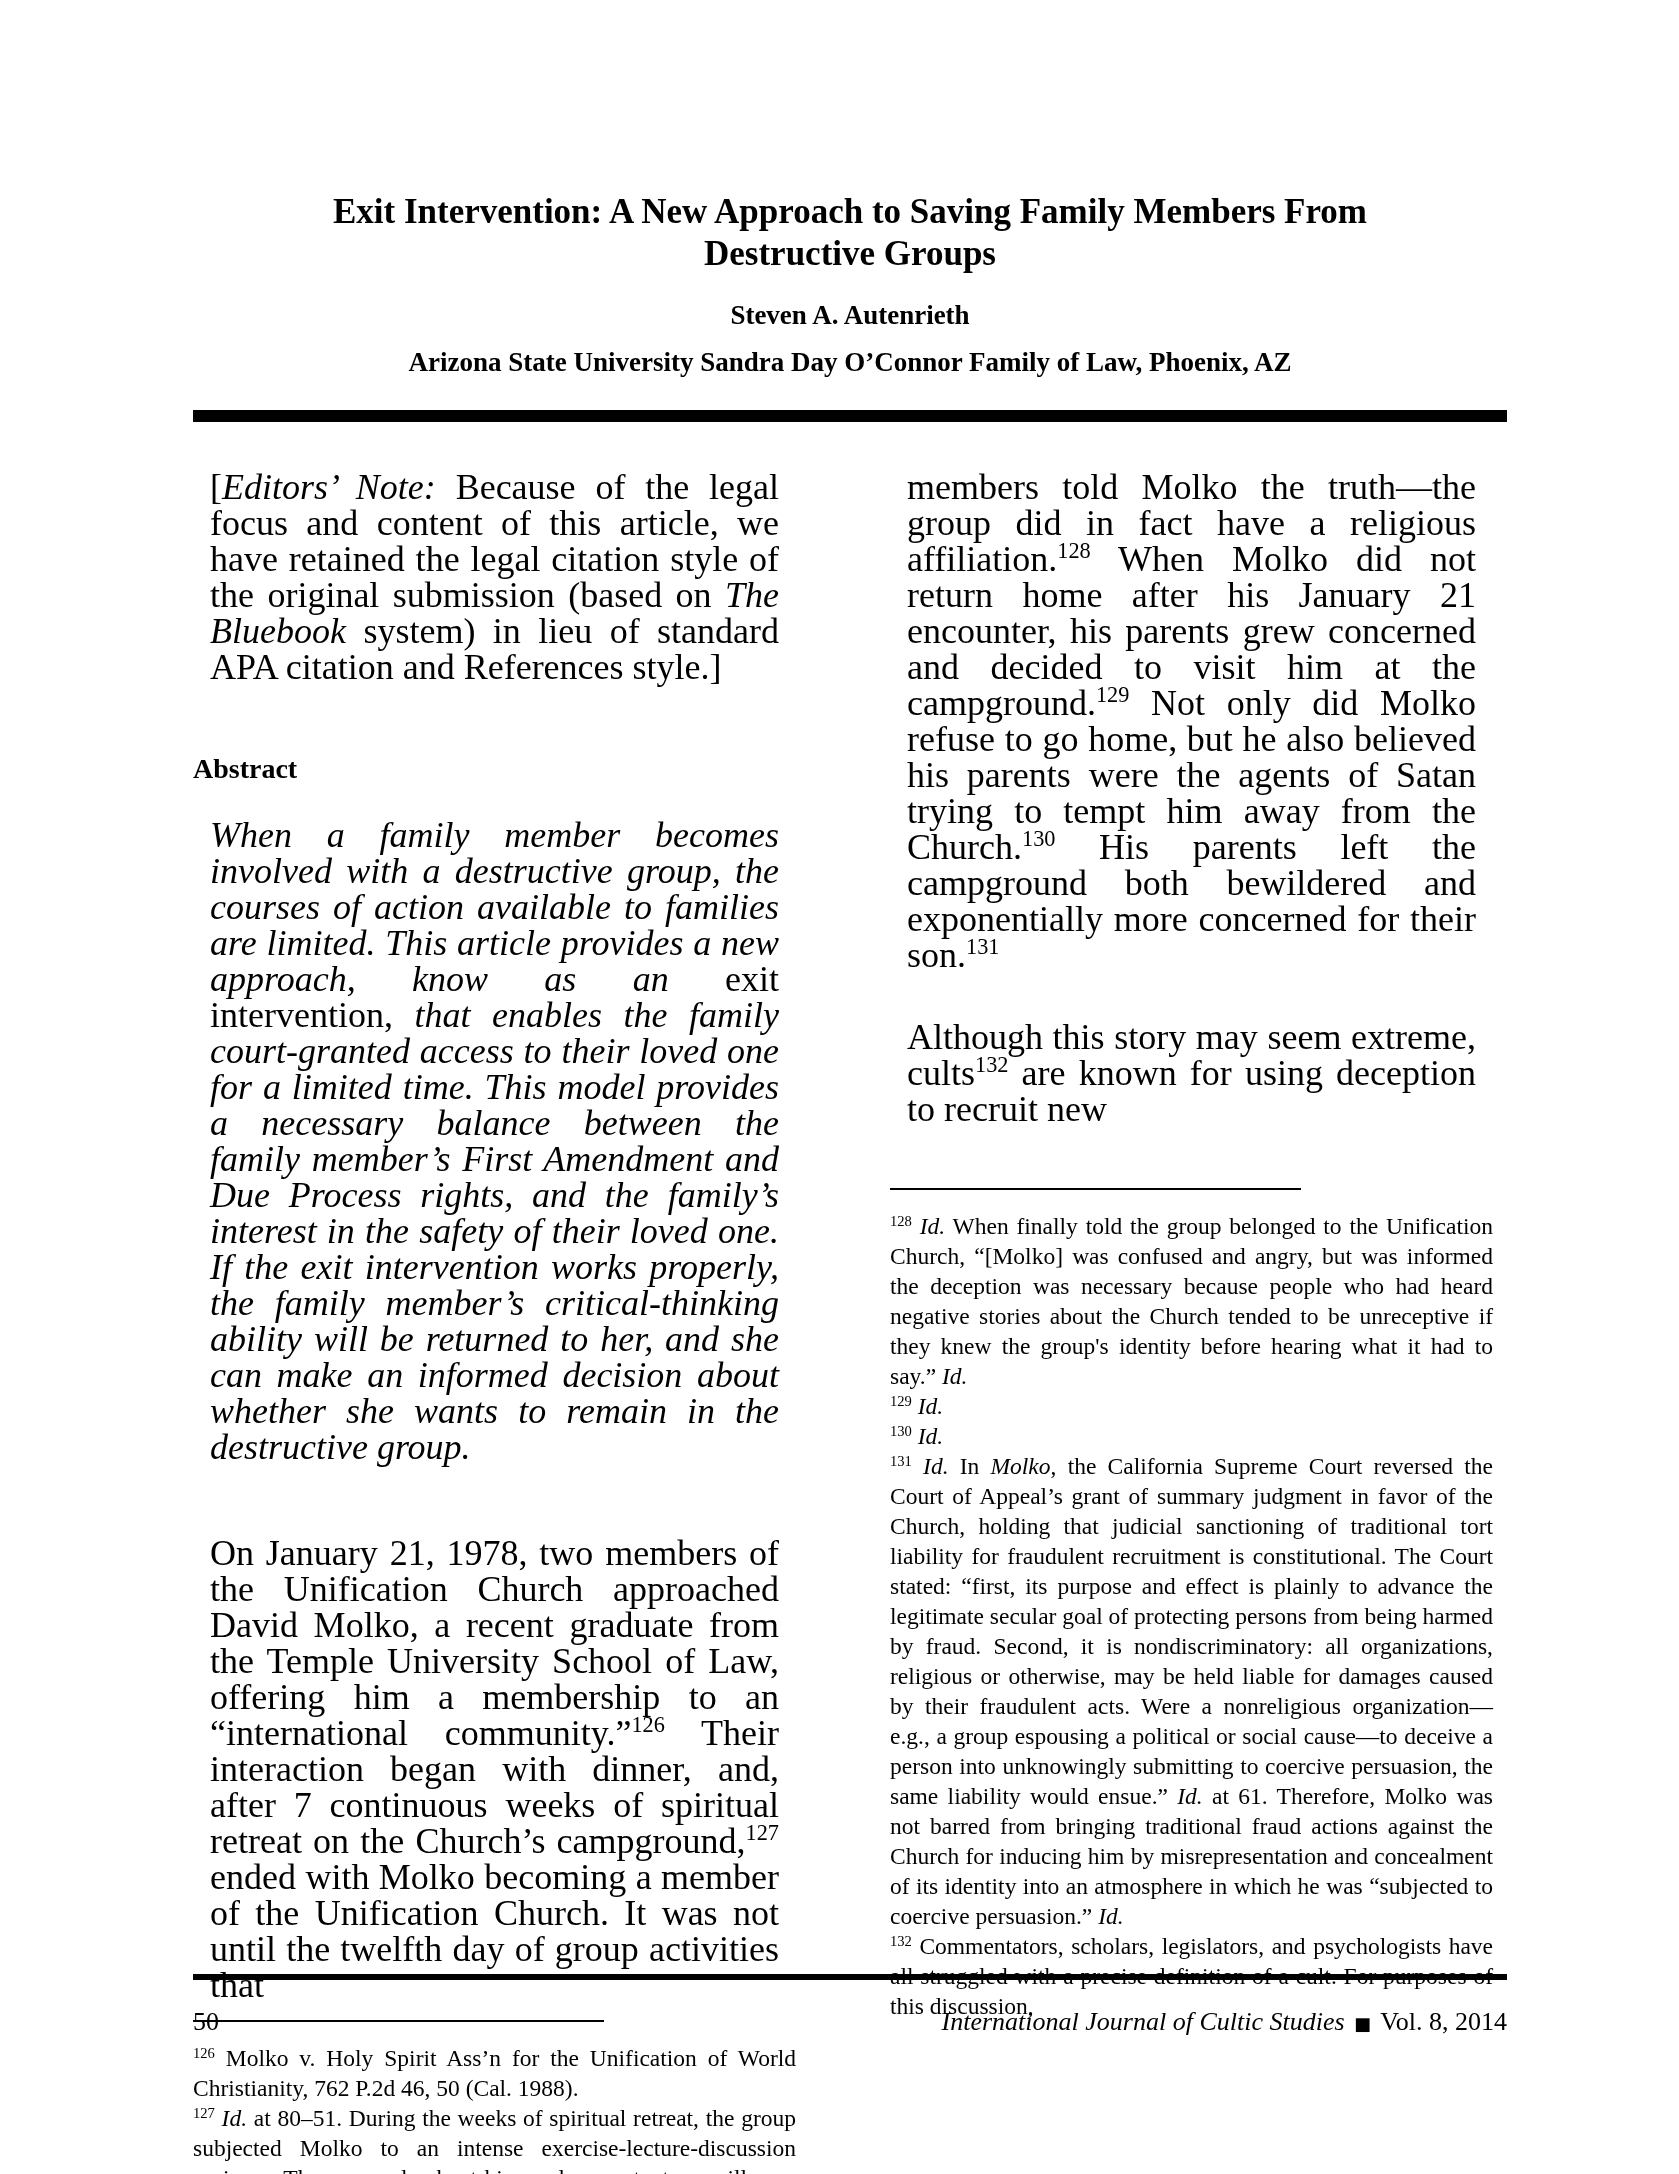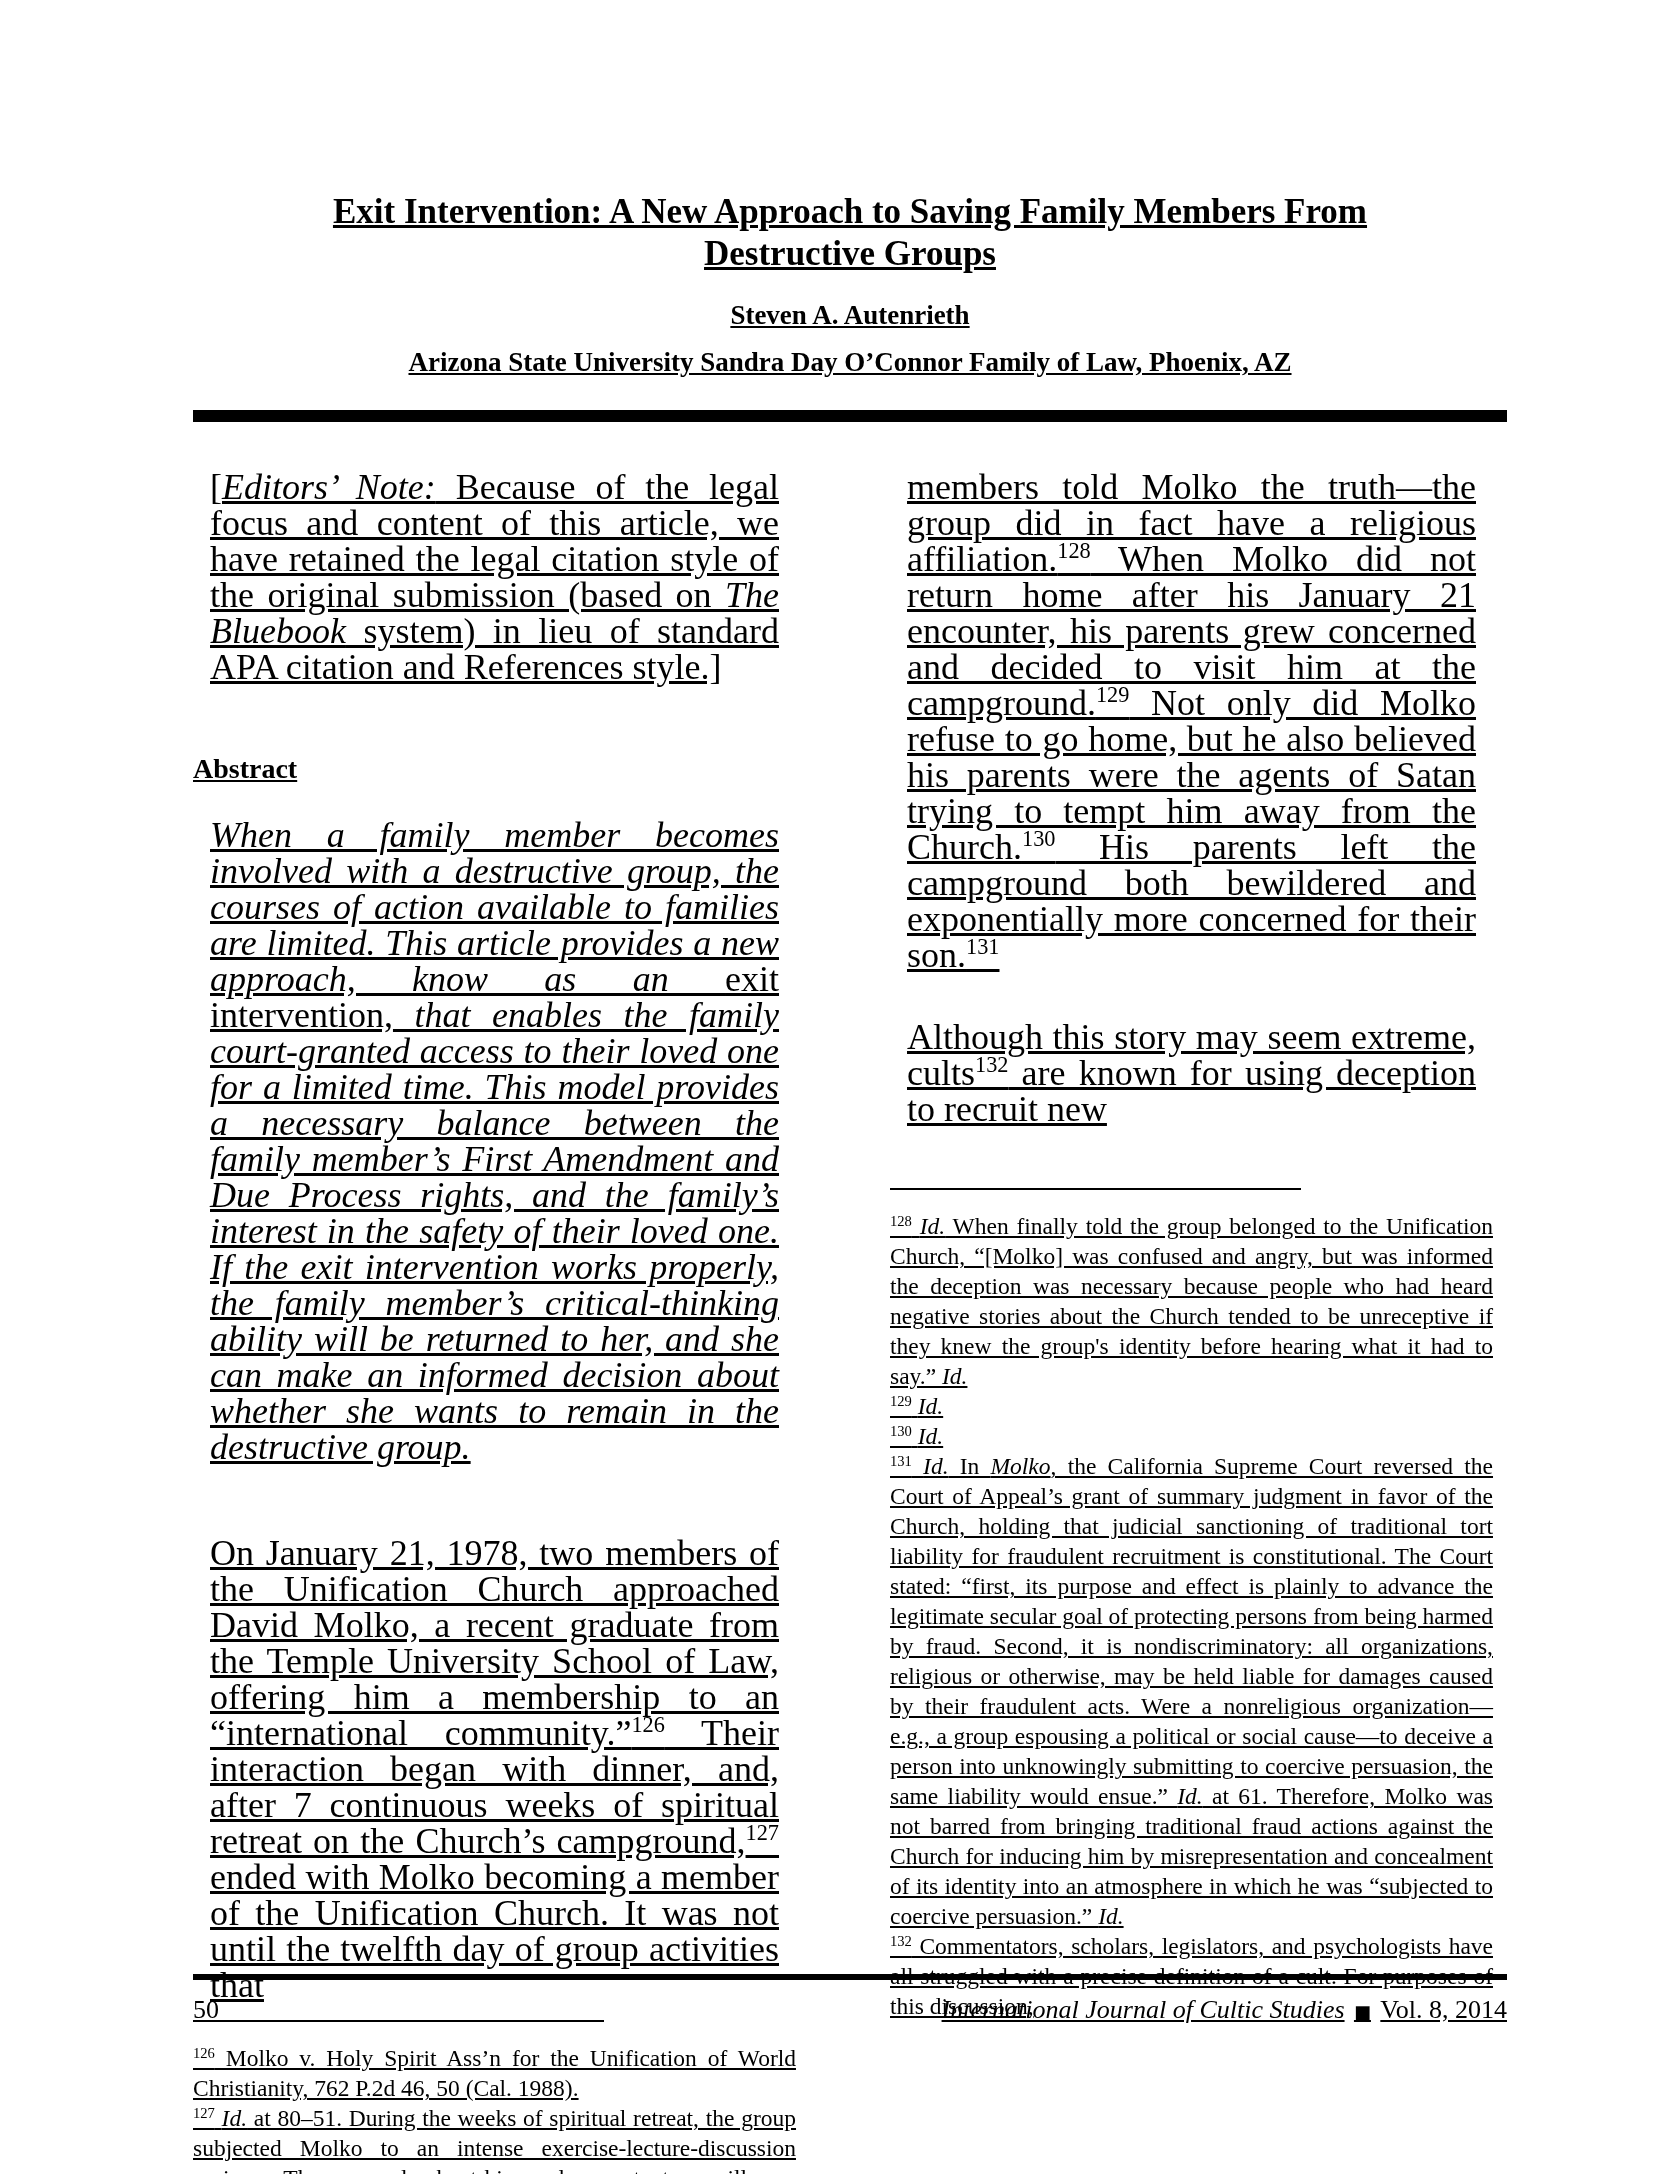--- a/index.html
+++ b/index.html
@@ -1,21 +1,21 @@
 <!DOCTYPE html>
 <html style="font-size:15px"><head>
 <meta charset="utf-8">
 <style>
   * { box-sizing: border-box; }
   html, body { margin: 0; padding: 0; }
   body { width: 1680px; height: 2174px; background: #ffffff; }
   .page {
     width: 1680px; height: 2174px; background: #ffffff; color: #000;
     font-family: "Liberation Serif", serif;
-    padding: 0 173px 0 193px; overflow: hidden; position: relative; text-decoration: underline;
+    padding: 0 173px 0 193px; overflow: hidden; position: relative;
   }
   .masthead { padding-top: 191px; }
   .title {
     font-size: 35px; line-height: 42px; font-weight: bold;
     text-align: center; margin: 0 auto; max-width: 1073px;
   }
   .author { font-size: 27px; font-weight: bold; text-align: center; margin: 25.4px 0 0; }
   .affiliation { font-size: 27px; font-weight: bold; text-align: center; margin: 16px 0 0; }
   .rule-thick { height: 11.3px; background: #000; margin-top: 32px; }
   .columns { display: flex; gap: 94px; margin-top: 30px; height: 1483px; }
@@ -28,21 +28,21 @@
   .body-start { margin-top: 53px; }
   .para-gap { margin-top: 29px; }
   .footnote-block-left { margin-top: auto; margin-bottom: 1.9px; }
   .footnote-block-right { margin-top: 44px; }
   .fn-rule { width: 411px; height: 2.8px; background: #000; margin: 0 0 21px; }
   .fn { font-size: 23.5px; line-height: 30px; text-align: justify; margin: 0; }
   sup { font-size: 0.62em; line-height: 0; vertical-align: baseline; position: relative; top: -0.55em; }
   .rule-footer { height: 6.6px; background: #000; margin-top: 39px; }
   .footer {
     display: flex; justify-content: space-between; align-items: baseline;
-    margin-top: 13px; font-size: 26px; line-height: 34px; gap: 36px;
+    margin-top: 25px; font-size: 26px; line-height: 34px; gap: 36px;
   }
   .journal-line em { font-style: italic; }
   .sq { font-style: normal; font-size: 18px; margin: 0 9.4px; font-family: "DejaVu Sans", sans-serif; }
 </style>
 </head>
 <body>
 
 <div class="page">
   <header class="masthead">
     <h1 class="title">Exit Intervention: A New Approach to Saving Family Members From Destructive Groups</h1>

